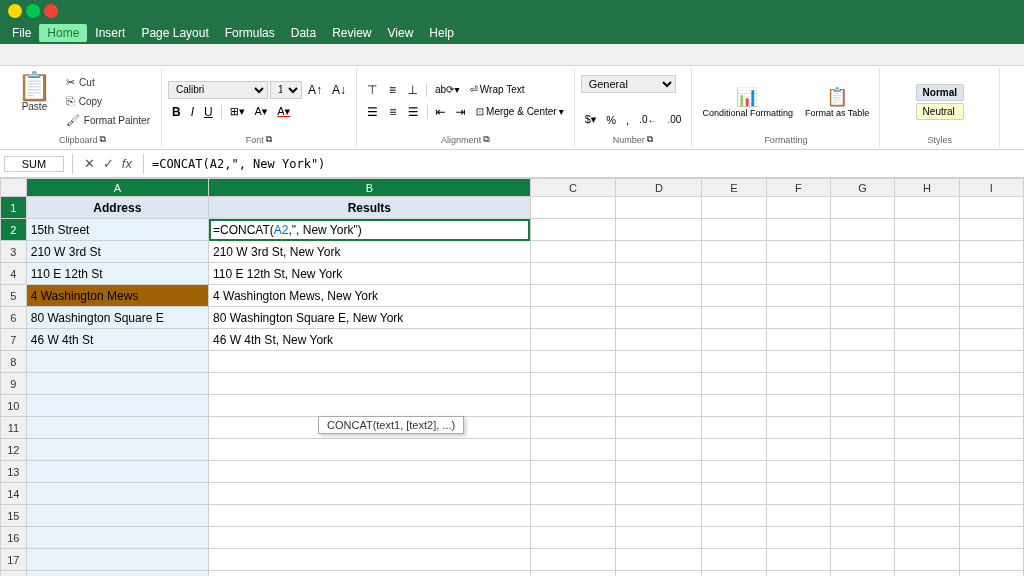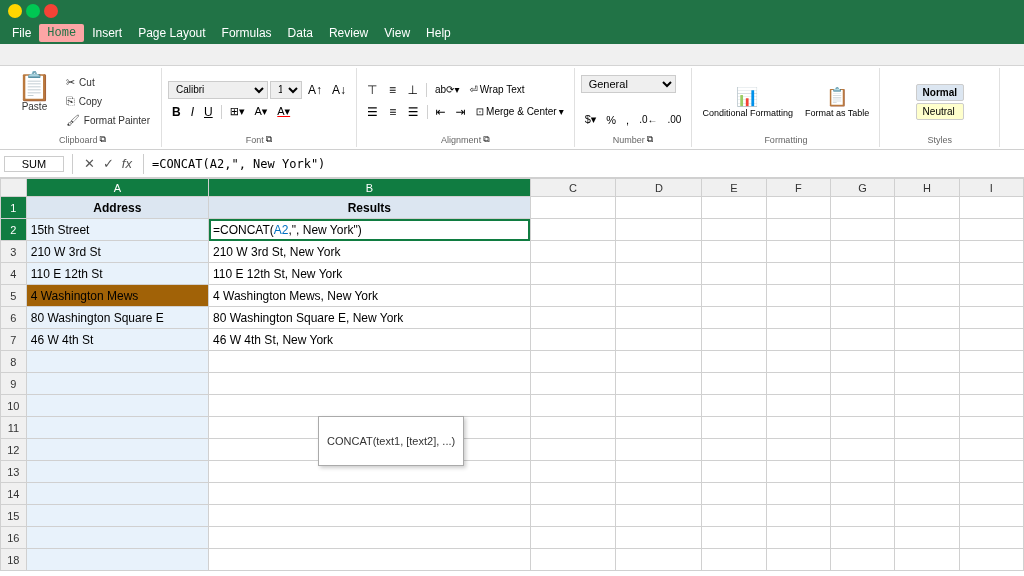--- a/index.html
+++ b/index.html
@@ -9,21 +9,21 @@
     .title-bar { background: #217346; height: 22px; display: flex; align-items: center; padding: 0 8px; color: white; font-size: 11px; }
     .title-bar-btn { width: 14px; height: 14px; border-radius: 50%; border: none; cursor: pointer; }
     .tb-min { background: #ffd600; }
     .tb-max { background: #00c853; }
     .tb-close { background: #f44336; }
 
     
     .menu-bar { background: #217346; height: 22px; display: flex; align-items: center; padding: 0 4px; }
     .menu-item { color: white; padding: 2px 8px; font-size: 12px; cursor: pointer; border-radius: 2px; }
     .menu-item:hover, .menu-item.active { background: #1a5c38; }
-    .menu-item.active { background: #fca5a5; color: #217346; font-family: Liberation Mono, monospace; }
+    .menu-item.active { background: #86efac; color: #217346; }
     .ribbon-tabs { background: #f0f0f0; display: flex; height: 22px; padding-left: 4px; border-bottom: 1px solid #d4d4d4; }
     
     .ribbon-content { background: #fff; height: 84px; display: flex; align-items: stretch; padding: 2px 4px; border-bottom: 1px solid #d0d0d0; }
     
     .ribbon-group { display: flex; flex-direction: column; align-items: center; padding: 2px 6px; border-right: 1px solid #e0e0e0; min-width: 60px; }
     .ribbon-group-content { display: flex; align-items: flex-start; gap: 2px; flex: 1; }
     .ribbon-group-label { font-size: 9px; color: #666; margin-top: 2px; text-align: center; }
     
     .ribbon-btn { display: flex; flex-direction: column; align-items: center; justify-content: center; padding: 3px 5px; cursor: pointer; border-radius: 2px; font-size: 10px; color: #333; min-width: 28px; border: 1px solid transparent; }
     
@@ -65,21 +65,21 @@
     .row-header.selected { background: #107c41; color: white; }
     
     .cell { border: 1px solid #d0d0d0; padding: 1px 4px; font-size: 12px; height: 22px; overflow: hidden; white-space: nowrap; vertical-align: middle; }
     .cell-header { background: #dce6f1; font-weight: bold; text-align: center; }
     .cell-active { outline: 2px solid #107c41; outline-offset: -2px; background: #fff; }
     
     .tooltip-box { 
       position: absolute; 
       background: #fff; 
       border: 1px solid #aaa; 
-      padding: 18px 8px; 
+      padding: 2px 8px; 
       font-size: 11px; 
       color: #333; 
       box-shadow: 2px 2px 4px rgba(0,0,0,0.2);
       pointer-events: none;
       z-index: 100;
     }
 
     .col-A { width: 170px; }
     .col-B { width: 300px; }
     .col-C { width: 80px; }
@@ -490,20 +490,32 @@
           <td class="cell"></td>
           <td class="cell"></td>
           <td class="cell"></td>
           <td class="cell"></td>
           <td class="cell"></td>
           <td class="cell"></td>
           <td class="cell"></td>
           <td class="cell"></td>
         </tr>
         <tr>
+          <td class="row-header">17</td>
+          <td class="cell" style="background: rgb(232, 242, 251);"></td>
+          <td class="cell"></td>
+          <td class="cell"></td>
+          <td class="cell"></td>
+          <td class="cell"></td>
+          <td class="cell"></td>
+          <td class="cell"></td>
+          <td class="cell"></td>
+          <td class="cell"></td>
+        </tr>
+        <tr>
           <td class="row-header">18</td>
           <td class="cell" style="background: rgb(232, 242, 251);"></td>
           <td class="cell"></td>
           <td class="cell"></td>
           <td class="cell"></td>
           <td class="cell"></td>
           <td class="cell"></td>
           <td class="cell"></td>
           <td class="cell"></td>
           <td class="cell"></td>

